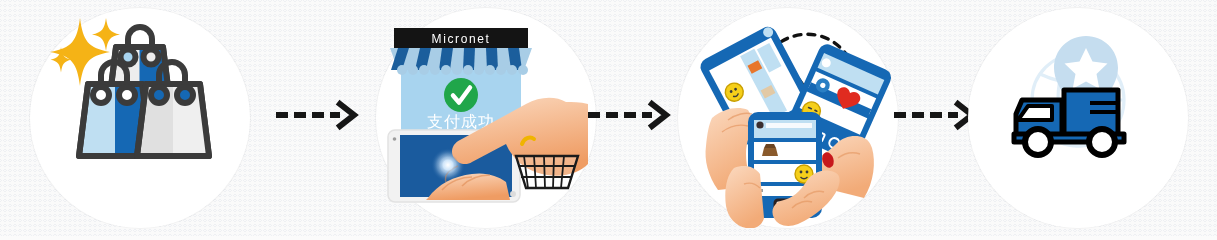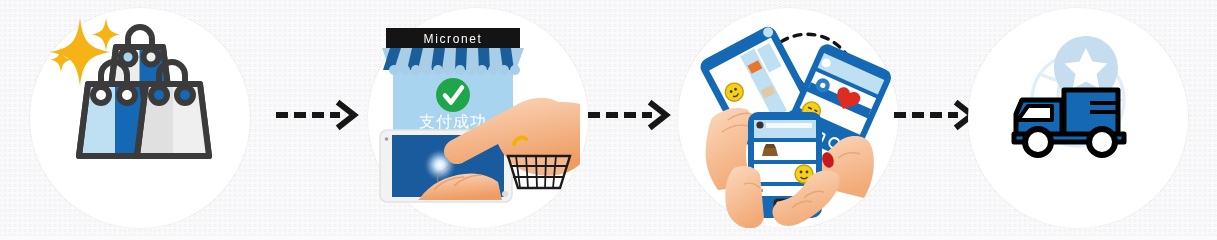--- a/index.html
+++ b/index.html
@@ -40,21 +40,21 @@
     background: #ffffff;
     box-shadow: 0 0 0 1px rgba(0,0,0,.035);
   }
   .step-art {
     position: absolute;
     inset: 0;
   }
   .step-art svg { display: block; width: 100%; height: 100%; }
 
   #step-1 { left: 30px;  }
-  #step-2 { left: 368px; text-align: center; }
+  #step-2 { left: 376px; text-align: center; }
   #step-3 { left: 678px; }
   #step-4 { left: 968px; }
 
   
   .arrow {
     position: absolute;
     top: 98px;
     width: 90px;
     height: 34px;
   }

